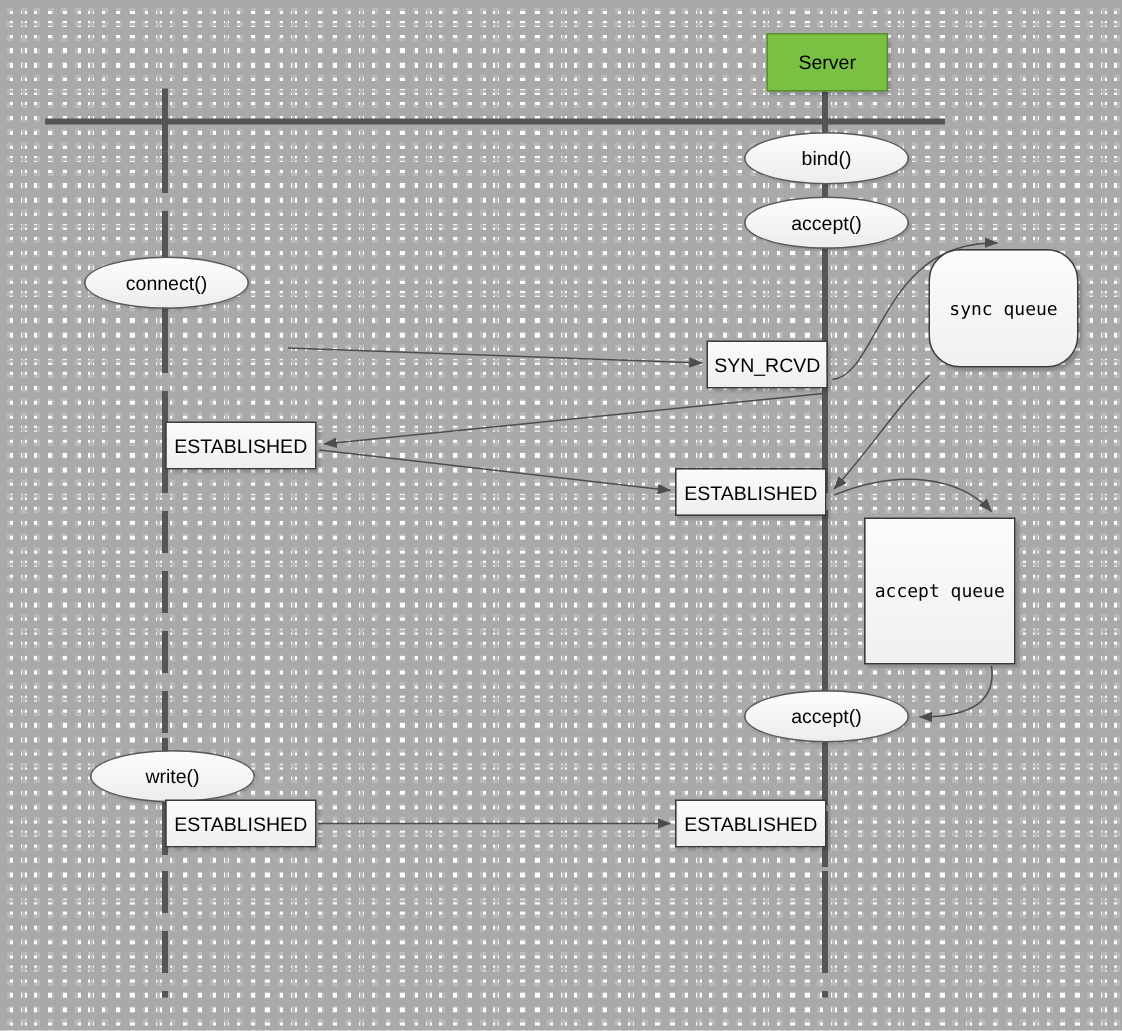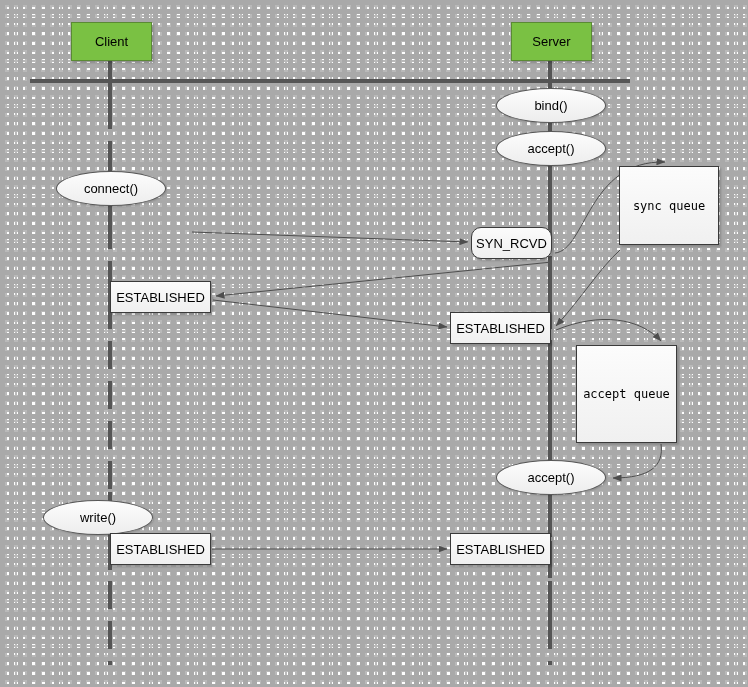--- a/index.html
+++ b/index.html
@@ -134,59 +134,56 @@
   <div class="stem" style="left:548px; top:600px; height:30px;"></div>
 
   <div class="stem" style="left:108px; top:160px; height:18px;"></div>
   <div class="stem" style="left:108px; top:202px; height:42px;"></div>
   <div class="stem" style="left:108px; top:276px; height:40px;"></div>
   <div class="stem" style="left:108px; top:492px; height:14px;"></div>
   <div class="stem" style="left:108px; top:528px; height:42px;"></div>
 
   <div class="hbar" style="left:30px; top:79px; width:600px;"></div>
 
-  <div class="node actor" style="left:71px; top:22px; width:81px; height:39px;">
-    <span>Client</span>
-  </div>
   <div class="node actor" style="left:511px; top:22px; width:81px; height:39px;">
     <span>Server</span>
   </div>
 
   <div class="node ellipse" style="left:56px; top:171px; width:110px; height:35px;justify-content:center;">
     <span>connect()</span>
   </div>
-  <div class="node ellipse" style="left:43px; top:500px; width:110px; height:35px;">
+  <div class="node ellipse" style="left:60px; top:500px; width:110px; height:35px;">
     <span>write()</span>
   </div>
   <div class="node ellipse" style="left:496px; top:88px; width:110px; height:35px;">
     <span>bind()</span>
   </div>
   <div class="node ellipse" style="left:496px; top:131px; width:110px; height:35px;">
     <span>accept()</span>
   </div>
   <div class="node ellipse" style="left:496px; top:460px; width:110px; height:35px;">
     <span>accept()</span>
   </div>
 
   <div class="node statebox" style="left:110px; top:281px; width:101px; height:32px;">
     <span>ESTABLISHED</span>
   </div>
   <div class="node statebox" style="left:110px; top:533px; width:101px; height:32px;">
     <span>ESTABLISHED</span>
   </div>
-  <div class="node statebox" style="left:471px; top:227px; width:81px; height:32px;border-radius:10px;">
+  <div class="node statebox" style="left:471px; top:227px; width:81px; height:32px;">
     <span>SYN_RCVD</span>
   </div>
   <div class="node statebox" style="left:450px; top:312px; width:101px; height:32px;">
     <span>ESTABLISHED</span>
   </div>
   <div class="node statebox" style="left:450px; top:533px; width:101px; height:32px;">
     <span>ESTABLISHED</span>
   </div>
 
-  <div class="node queuebox" style="left:619px; top:166px; width:100px; height:79px;">
+  <div class="node queuebox" style="left:619px; top:166px; width:100px; height:79px;border-radius:21px;">
     <span>sync  queue</span>
   </div>
   <div class="node queuebox" style="left:576px; top:345px; width:101px; height:98px;">
     <span>accept  queue</span>
   </div>
 
 </div>
 
 </body></html>

